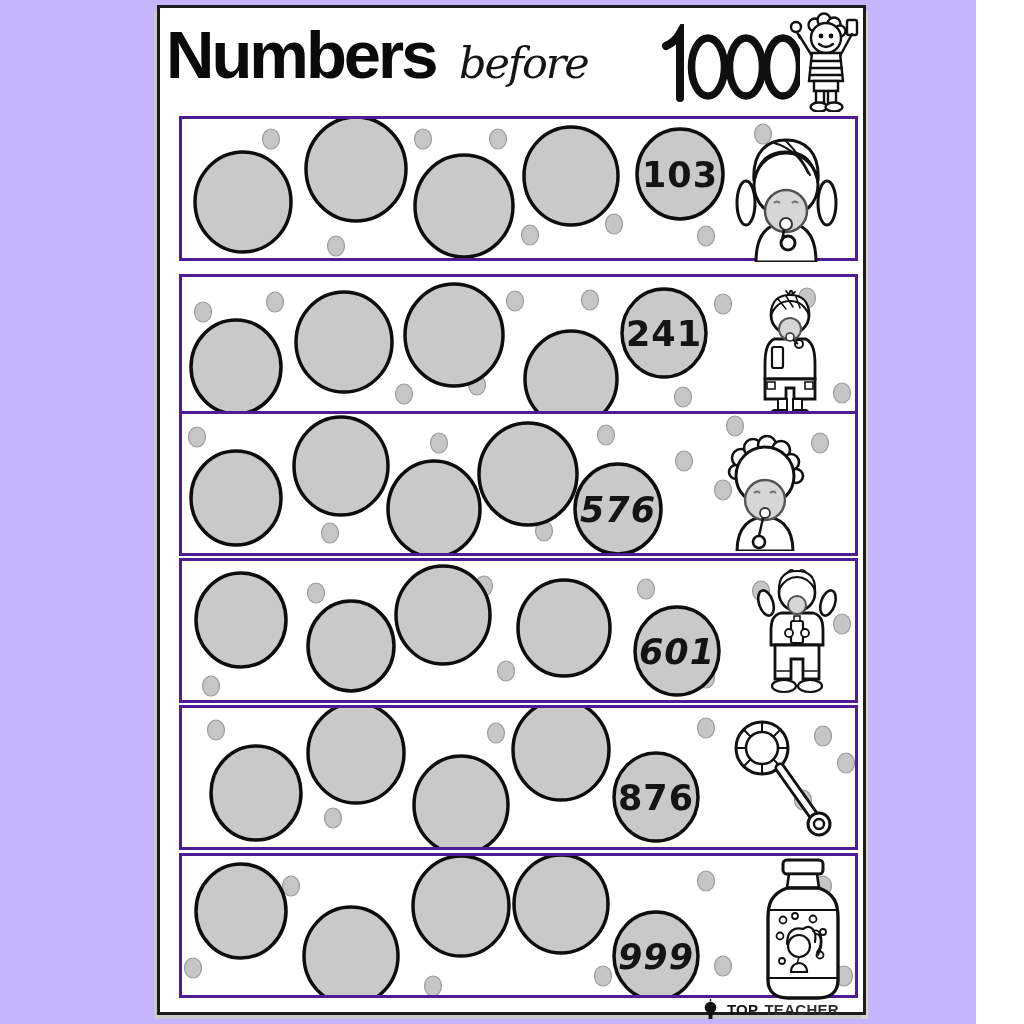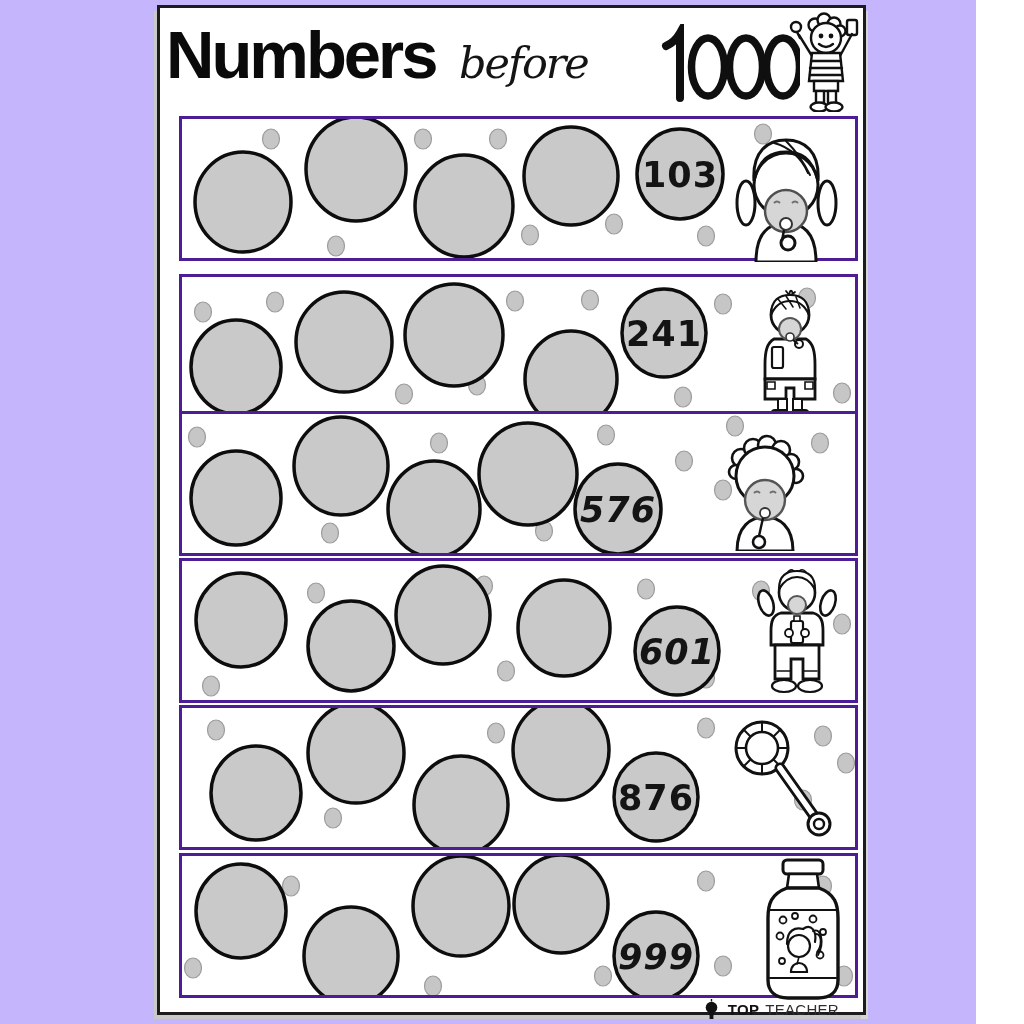--- a/index.html
+++ b/index.html
@@ -23,21 +23,21 @@
   .bubble-num{fill:#c9c9c9;stroke:#0d0d0d;stroke-width:3.5;}
   .dot{fill:#c6c6c6;stroke:#9c9c9c;stroke-width:1.2;}
   .num{font-family:"DejaVu Sans",sans-serif;font-size:35px;font-weight:600;fill:#141414;
        text-anchor:middle;letter-spacing:1px;}
   .clip{position:absolute;}
   .clip path,.clip circle,.clip ellipse,.clip rect,.clip line,.clip polyline
        {vector-effect:non-scaling-stroke;}
   
   .footer{position:absolute;right:24px;top:991px;display:flex;align-items:center;gap:9px;}
   .brand-bold{font-weight:800;font-size:15px;color:#111;letter-spacing:.3px;}
-  .brand-light{font-weight:400;font-size:15px;color:#2d2d2d;letter-spacing:.3px;}
+  .brand-light{font-weight:700;font-size:15px;color:#2d2d2d;letter-spacing:.3px;}
 </style>
 </head>
 <body>
 
 <div class="canvas">
   <div class="page" id="page">
 
     <span class="title-main">Numbers</span>
     <span class="title-script">before</span>
     <svg class="title-thousand" width="150" height="84" viewBox="0 0 150 84">

